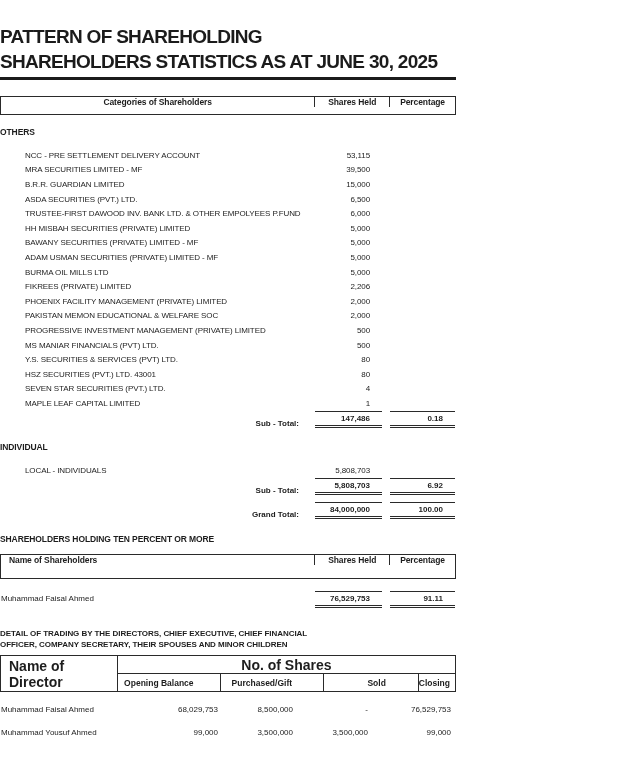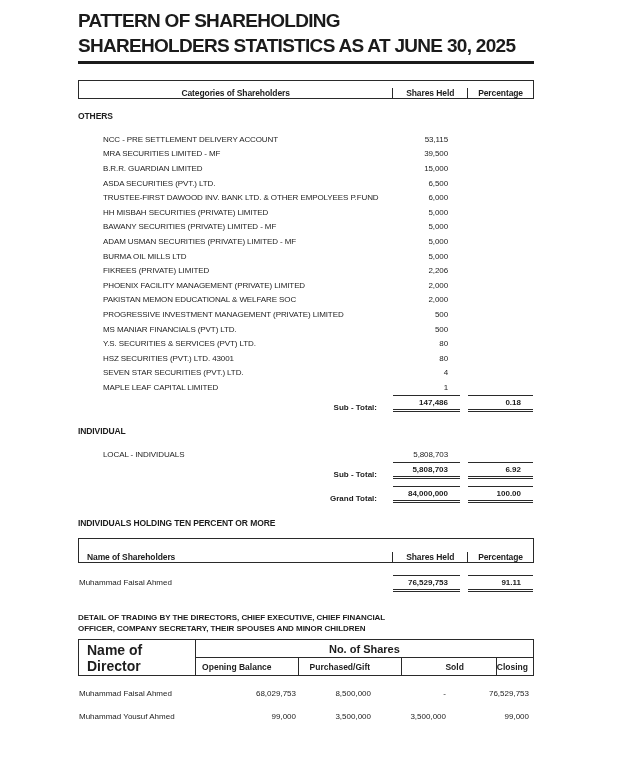--- a/index.html
+++ b/index.html
@@ -5,31 +5,31 @@
   * { margin:0; padding:0; box-sizing:border-box; }
   html,body { background:#e9e9e9; }
   .page {
     position:relative;
     width:640px; height:762px;
     background:#ffffff;
     font-family:"Liberation Sans", sans-serif;
     color:#1d1d1d;
     overflow:hidden;
   }
-  .content { margin-left:78px; width:456px; padding-top:8px; }
+  .content { width:456px; padding-top:24px; }
 
   
   .title-line {
     font-size:19px; line-height:25px; font-weight:700;
     letter-spacing:-0.7px; color:#1b1b1b; white-space:nowrap;
   }
   .title-rule { margin-top:3px; border-top:3px solid #1b1b1b; }
 
   
-  .tbl-head { display:flex; border:1px solid #2a2a2a; align-items:flex-end; }
+  .tbl-head { display:flex; border:1px solid #2a2a2a; align-items:flex-start; }
   .tbl-head .cell {
     font-size:8.5px; font-weight:700; display:flex; align-items:center;
     letter-spacing:-0.1px;
   }
   .t1 { margin-top:16px; height:19px; }
   .c-cat    { width:314px; justify-content:center; }
   .c-shares { width:75px;  justify-content:center; border-left:1px solid #2a2a2a; }
   .c-pct    { width:66px;  justify-content:center; border-left:1px solid #2a2a2a; }
   .c-name   { width:314px; justify-content:flex-start; padding-left:8px; }
 
@@ -65,21 +65,21 @@
   
   .h3 { margin-top:20px; font-size:8px; font-weight:700; line-height:11px; letter-spacing:-0.05px; }
   .t3 { margin-top:5px; border:1px solid #2a2a2a; display:flex; }
   .t3-name {
     width:149px; border-right:1px solid #2a2a2a; display:flex; align-items:center;
     padding-left:8px; font-size:14px; font-weight:700;
   }
   .t3-right { flex:1; display:flex; flex-direction:column; }
   .t3-group {
     height:18px; border-bottom:1px solid #2a2a2a; display:flex;
-    align-items:center; justify-content:center; font-size:11px; font-weight:700;
+    align-items:center; justify-content:center; font-size:14px; font-weight:700;
   }
   .t3-sub { display:flex; height:17px;gap:20px; }
   .t3-sub .cell { font-size:8.5px; font-weight:700; display:flex; align-items:center; }
   .sc-open  { width:82px; justify-content:center; }
   .sc-purch { width:83px; justify-content:center; border-left:1px solid #2a2a2a; }
   .sc-sold  { width:75px; justify-content:flex-end; padding-right:12px; border-left:1px solid #2a2a2a; }
   .sc-close { flex:1;     justify-content:flex-end; padding-right:5px;  border-left:1px solid #2a2a2a; }
 
   .dir-rows { margin-top:6px; }
   .dir-row { display:flex; height:23px; align-items:center; font-size:8px; }
@@ -262,21 +262,21 @@
       <span class="total-val total-pct">6.92</span>
     </div>
 
     <div class="total-row" style="margin-top:7px">
       <span class="total-label">Grand Total:</span>
       <span class="total-val">84,000,000</span>
       <span class="total-gap"></span>
       <span class="total-val total-pct">100.00</span>
     </div>
 
-    <div class="h2">INDIVIDUALS HOLDING TEN PERCENT OR MORE</div>
+    <div class="h2">SHAREHOLDERS HOLDING TEN PERCENT OR MORE</div>
 
     <div class="tbl-head t2">
       <div class="cell c-name">Name of Shareholders</div>
       <div class="cell c-shares">Shares Held</div>
       <div class="cell c-pct">Percentage</div>
     </div>
 
     <div class="tp-row">
       <span class="tp-name">Muhammad Faisal Ahmed</span>
       <span class="total-val">76,529,753</span>

